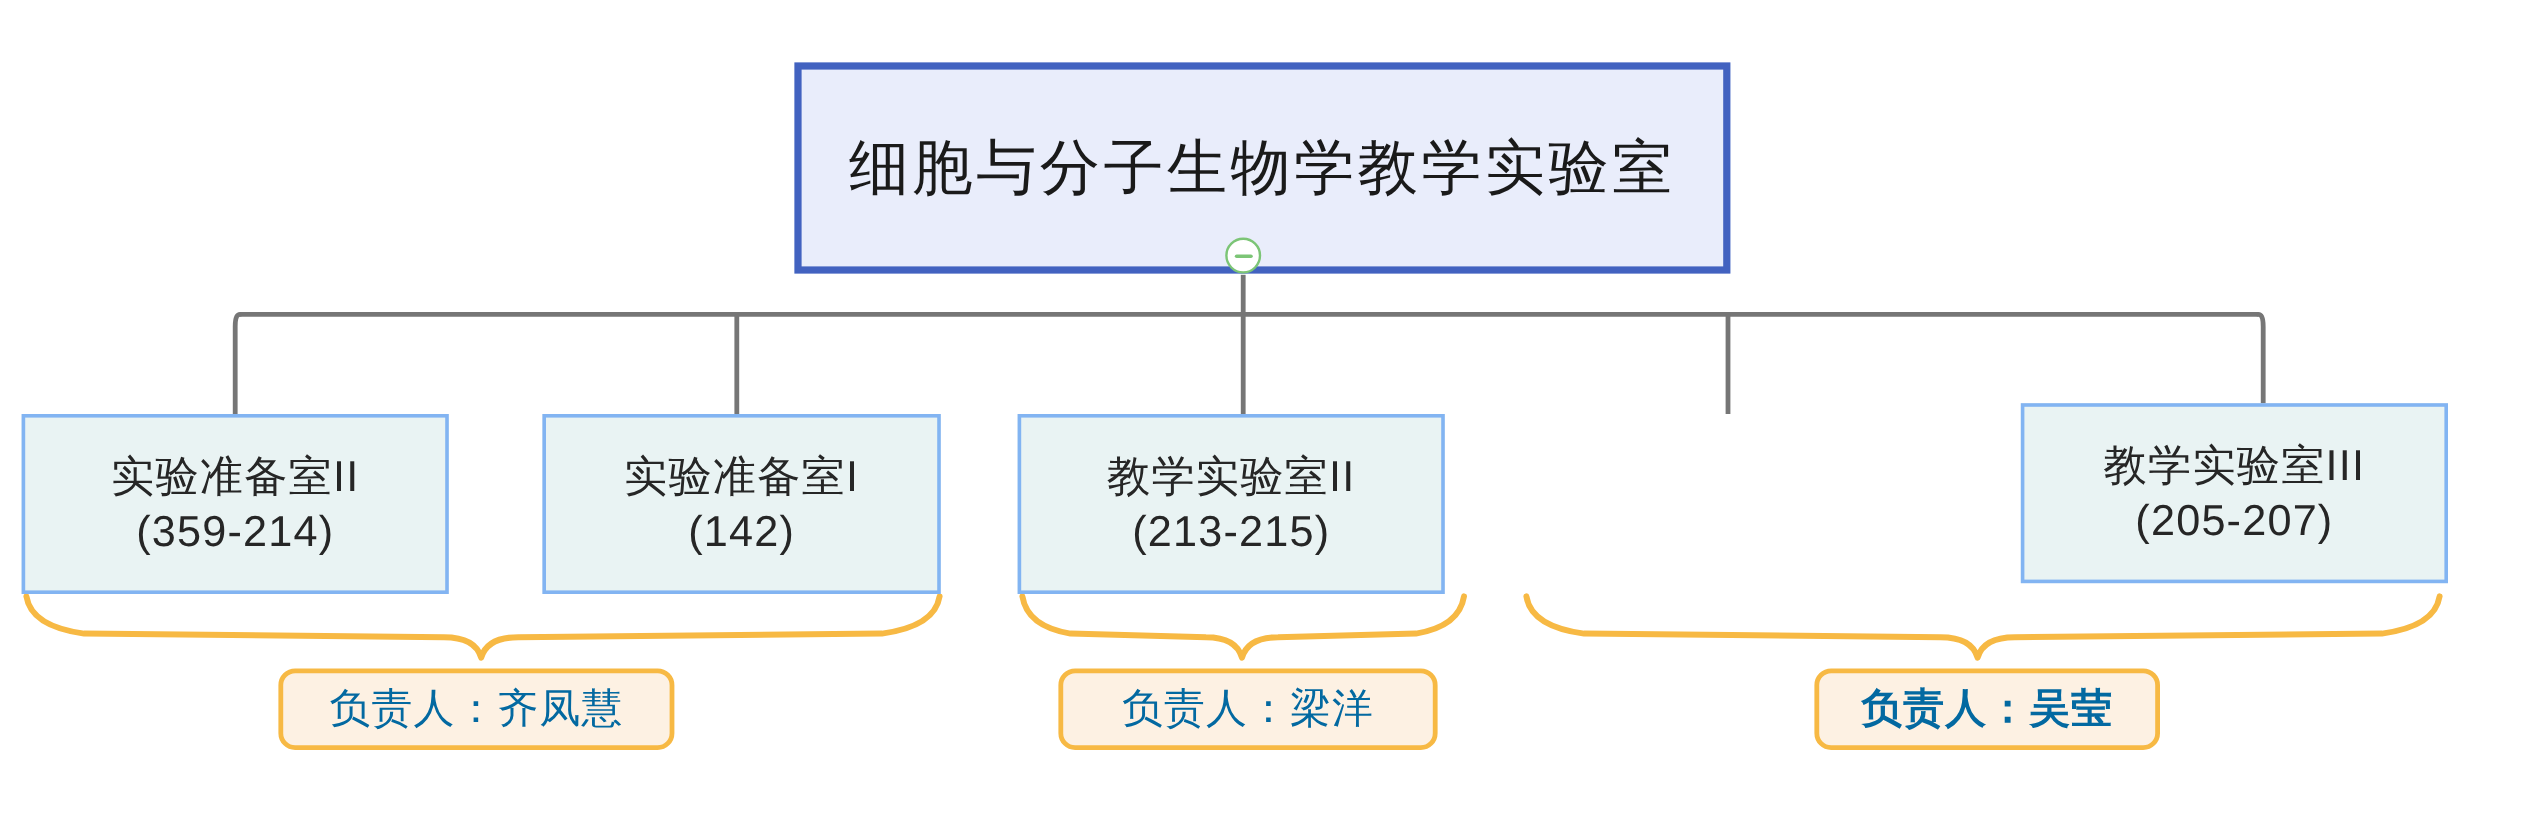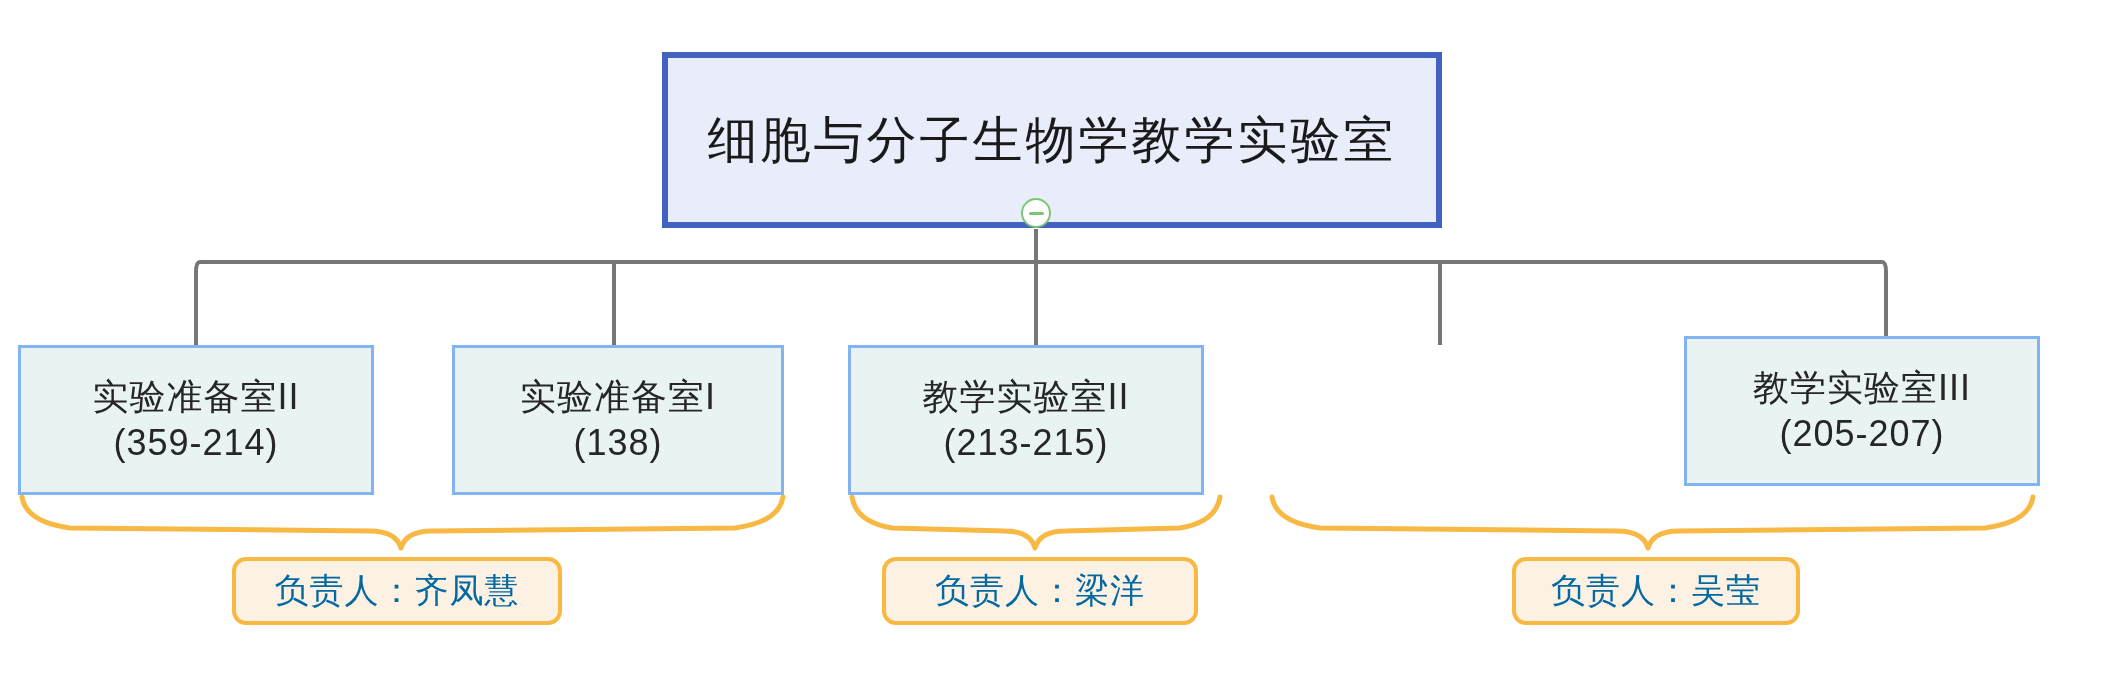--- a/index.html
+++ b/index.html
@@ -119,21 +119,21 @@
     <span class="toggle-bar"></span>
   </div>
 
   <div class="child-node" style="left:18px;top:345px;width:356px;height:150px;">
     <span class="child-line">实验准备室II</span>
     <span class="child-line">(359-214)</span>
   </div>
 
   <div class="child-node" style="left:452px;top:345px;width:332px;height:150px;">
     <span class="child-line">实验准备室I</span>
-    <span class="child-line">(138)</span>
+    <span class="child-line">(142)</span>
   </div>
 
   <div class="child-node" style="left:848px;top:345px;width:356px;height:150px;">
     <span class="child-line">教学实验室II</span>
     <span class="child-line">(213-215)</span>
   </div>
 
 
   <div class="child-node" style="left:1684px;top:336px;width:356px;height:150px;">
     <span class="child-line">教学实验室III</span>
@@ -141,17 +141,17 @@
   </div>
 
   <div class="owner-box" style="left:232px;top:557px;width:330px;">
     <span class="owner-label">负责人：齐凤慧</span>
   </div>
 
   <div class="owner-box" style="left:882px;top:557px;width:316px;">
     <span class="owner-label">负责人：梁洋</span>
   </div>
 
-  <div class="owner-box" style="left:1512px;top:557px;width:288px;">
+  <div class="owner-box" style="left:1512px;top:557px;width:288px;font-weight:bold;">
     <span class="owner-label">负责人：吴莹</span>
   </div>
 
 </div>
 
 </body></html>

